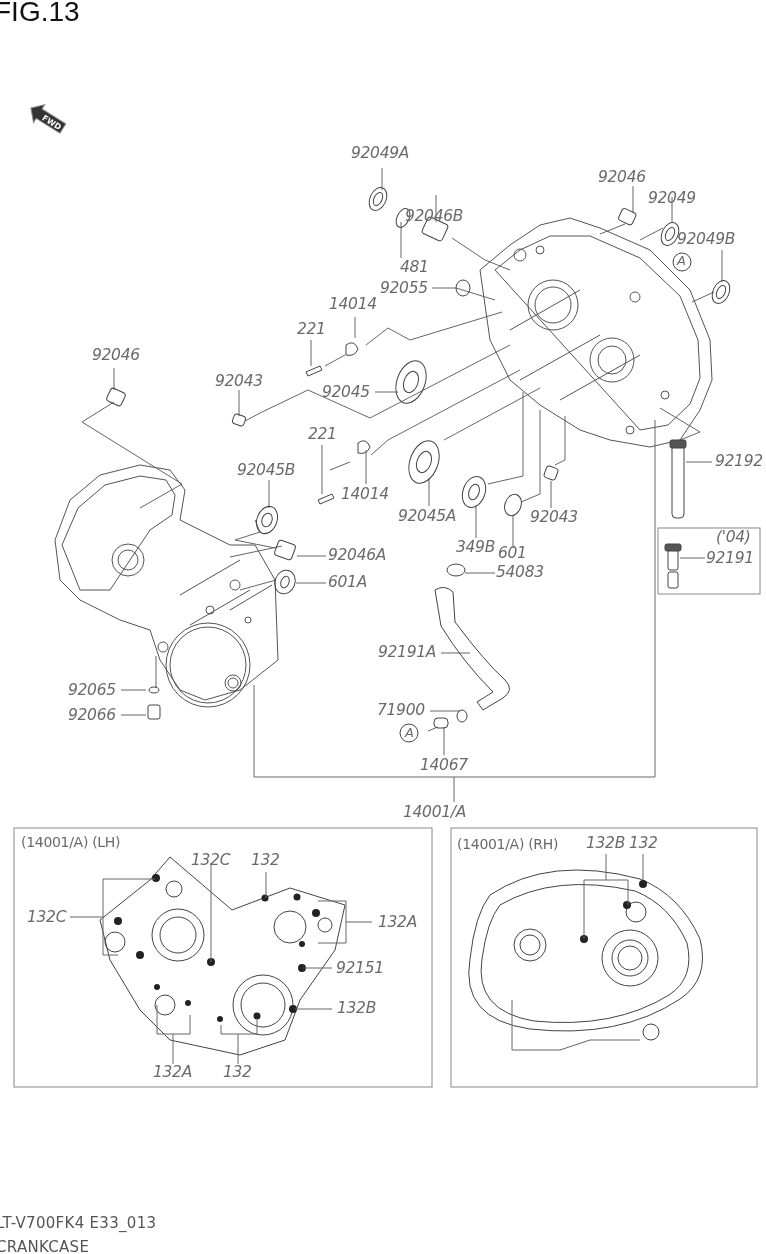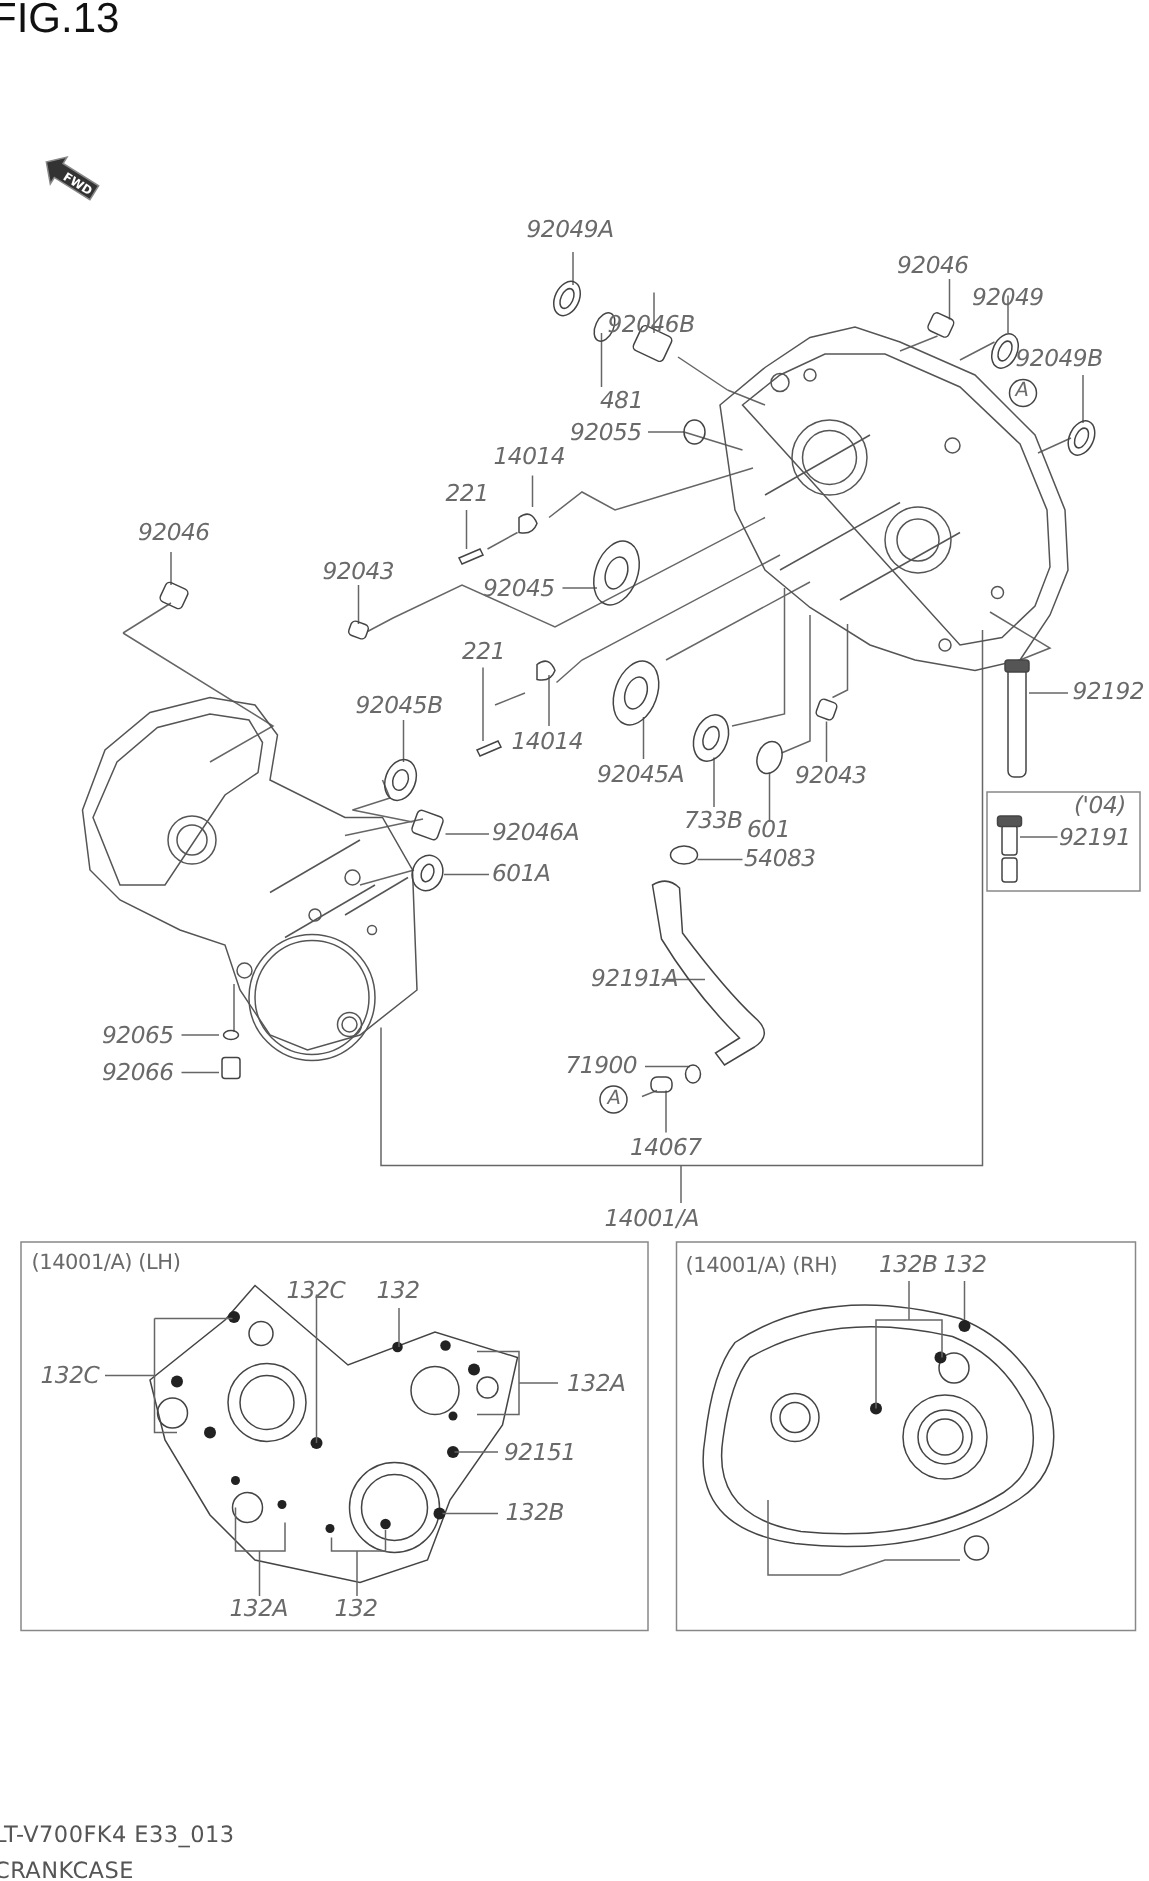--- a/index.html
+++ b/index.html
@@ -244,30 +244,30 @@
 <div class="lbl" style="left:677px;top:254px;font-size:13px;">A</div>
 <div class="lbl" style="left:329px;top:297px;">14014</div>
 <div class="lbl" style="left:297px;top:322px;">221</div>
 <div class="lbl" style="left:322px;top:385px;">92045</div>
 <div class="lbl" style="left:92px;top:348px;">92046</div>
 <div class="lbl" style="left:215px;top:374px;">92043</div>
 <div class="lbl" style="left:308px;top:427px;">221</div>
 <div class="lbl" style="left:341px;top:487px;">14014</div>
 <div class="lbl" style="left:237px;top:463px;">92045B</div>
 <div class="lbl" style="left:398px;top:509px;">92045A</div>
-<div class="lbl" style="left:456px;top:540px;">733B</div>
+<div class="lbl" style="left:456px;top:540px;">349B</div>
 <div class="lbl" style="left:498px;top:546px;">601</div>
 <div class="lbl" style="left:530px;top:510px;">92043</div>
 <div class="lbl" style="left:715px;top:454px;">92192</div>
 <div class="lbl" style="left:716px;top:530px;">('04)</div>
 <div class="lbl" style="left:706px;top:551px;">92191</div>
 <div class="lbl" style="left:328px;top:548px;">92046A</div>
 <div class="lbl" style="left:328px;top:575px;">601A</div>
 <div class="lbl" style="left:496px;top:565px;">54083</div>
-<div class="lbl" style="left:378px;top:645px;margin-left:16px;">92191A</div>
+<div class="lbl" style="left:378px;top:645px;">92191A</div>
 <div class="lbl" style="left:68px;top:683px;">92065</div>
 <div class="lbl" style="left:68px;top:708px;">92066</div>
 <div class="lbl" style="left:377px;top:703px;">71900</div>
 <div class="lbl" style="left:405px;top:726px;font-size:13px;">A</div>
 <div class="lbl" style="left:420px;top:758px;">14067</div>
 <div class="lbl" style="left:403px;top:805px;">14001/A</div>
 
 <div class="box-title" style="left:21px;top:834px;">(14001/A)  (LH)</div>
 <div class="lbl" style="left:191px;top:853px;">132C</div>
 <div class="lbl" style="left:251px;top:853px;">132</div>

